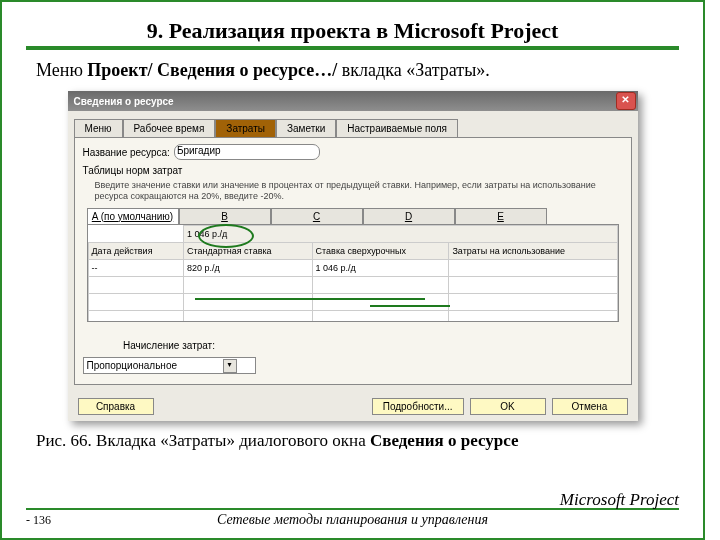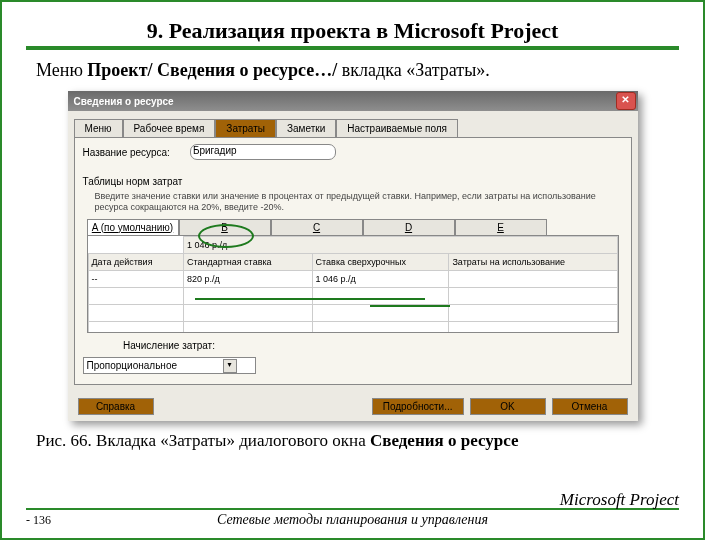--- a/index.html
+++ b/index.html
@@ -84,22 +84,22 @@
     border: 1px solid #888;
     background: #f7f5ee;
     padding: 6px 8px 6px 8px;
     height: 248px;
     box-sizing: border-box;
     position: relative;
   }
   .field-row {
     display: flex;
     align-items: center;
-    margin-bottom: 16px;
-    gap: 20px;
+    margin-bottom: 5px;
+    gap: 4px;
   }
   .field-label { flex: 0 0 auto; }
   .text-input {
     border: 1px solid #888;
     background: #fff;
     height: 14px;
     padding: 0 2px;
     font-size: 10px;
     flex: 1;
   }
@@ -171,21 +171,21 @@
     font-size: 8px;
   }
   .dlg-buttons {
     position: absolute;
     left: 0; right: 0; bottom: 6px;
     display: flex;
     padding: 0 10px;
   }
   .dlg-btn {
     border: 1px solid #888;
-    background: #a16207;
+    background: #fef9c3;
     padding: 2px 10px;
     font-size: 10px;
     min-width: 54px;
     text-align: center;
   }
   .oval-b {
     position: absolute;
     border: 2px solid #1e7a1e;
     border-radius: 50%;
     width: 52px; height: 20px;

